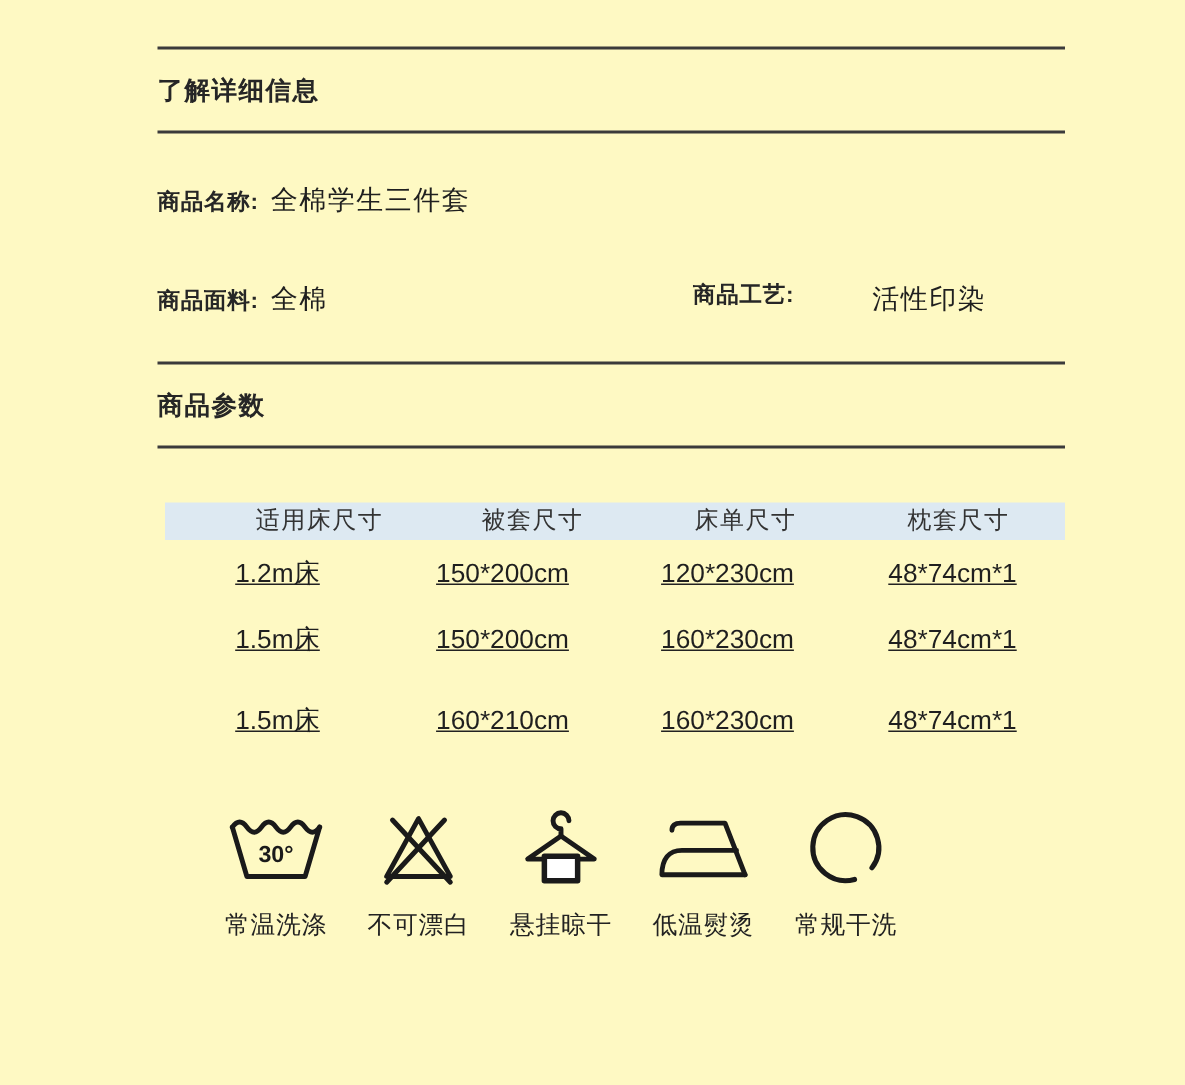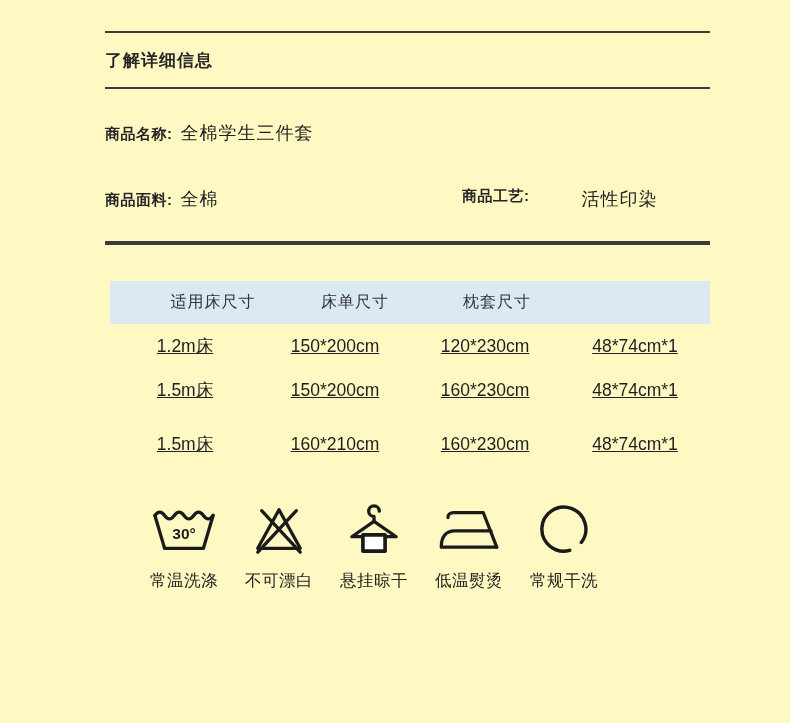--- a/index.html
+++ b/index.html
@@ -70,21 +70,21 @@
     width: 100%;
   }
   .t-cell {
     width: 25%;
     text-align: center;
     display: flex;
     align-items: center;
     justify-content: center;
   }
   .t-head {
-    height: 43px;
+    height: 25px;
     padding-left: 32px;
   }
   .t-head .t-cell {
     font-size: 16px;
     color: #333333;
     letter-spacing: 1px;
   }
   .t-body .t-row {
     height: 44px;
     text-decoration: underline;
@@ -153,25 +153,27 @@
         <span class="info-label">商品面料:</span>
         <span class="info-value">全棉</span>
         <span class="pair2">
           <span class="info-label">商品工艺:</span>
           <span class="info-value">活性印染</span>
         </span>
       </div>
     </div>
 
     <hr class="divider">
+    <div class="sec-title">商品参数</div>
     <hr class="divider">
 
     <div class="spec-table">
       <div class="t-row t-head" style="background:#dde9f2;">
         <div class="t-cell">适用床尺寸</div>
+        <div class="t-cell">被套尺寸</div>
         <div class="t-cell">床单尺寸</div>
         <div class="t-cell">枕套尺寸</div>
       </div>
       <div class="t-body">
         <div class="t-row">
           <div class="t-cell">1.2m床</div>
           <div class="t-cell">150*200cm</div>
           <div class="t-cell">120*230cm</div>
           <div class="t-cell">48*74cm*1</div>
         </div>

